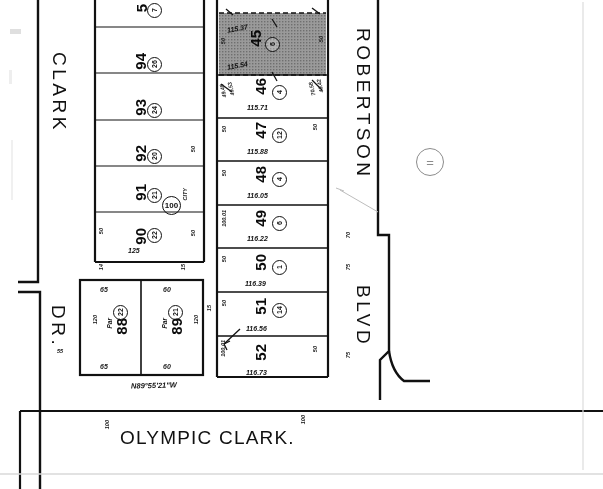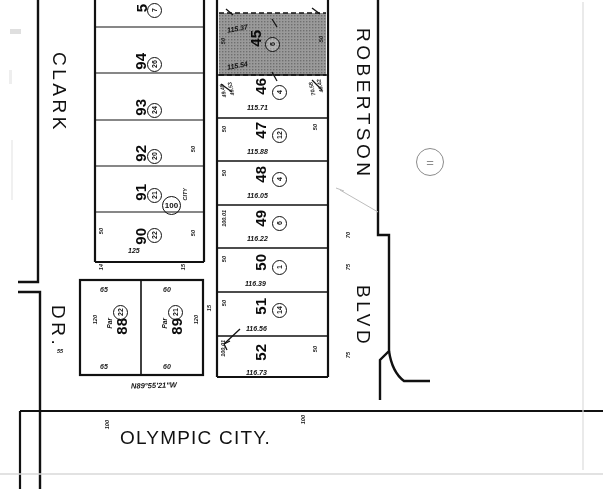--- a/index.html
+++ b/index.html
@@ -123,21 +123,21 @@
     <path d="M20,411 L20,489" fill="none" stroke="#111" stroke-width="2.2"></path>
 
     <line x1="0" y1="474" x2="603" y2="474" stroke="#d8d8d8" stroke-width="1.4"></line>
     <line x1="583" y1="2" x2="583" y2="470" stroke="#dcdcdc" stroke-width="1.2"></line>
   </svg>
 
   <div class="lbl street-v" style="left:48px;top:52px;">CLARK</div>
   <div class="lbl street-v" style="left:47px;top:305px;">DR.</div>
   <div class="lbl street-v" style="left:352px;top:28px;">ROBERTSON</div>
   <div class="lbl street-v" style="left:352px;top:285px;">BLVD</div>
-  <div class="lbl street-h" style="left:120px;top:427px;">OLYMPIC  CITY.</div>
+  <div class="lbl street-h" style="left:120px;top:427px;">OLYMPIC  CLARK.</div>
 
   <div class="lbl tiny" style="left:57px;top:348px;">55</div>
   <div class="lbl tiny-v" style="left:345px;top:232px;">70</div>
   <div class="lbl tiny-v" style="left:345px;top:264px;">75</div>
   <div class="lbl tiny-v" style="left:345px;top:352px;">75</div>
   <div class="lbl tiny-v" style="left:104px;top:420px;">100</div>
   <div class="lbl tiny-v" style="left:300px;top:415px;">100</div>
 
   <div class="lbl parcel-num" style="left:133px;top:4px;">5</div>
   <div class="circ" style="position:absolute;left:147px;top:3px;">7</div>

